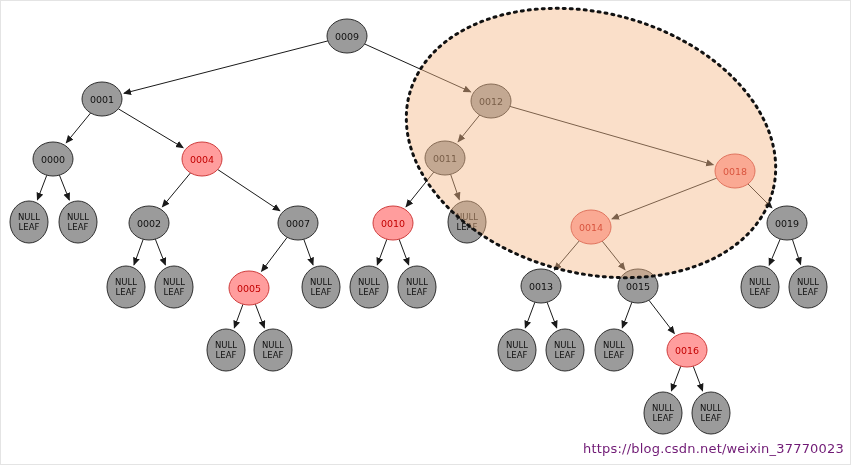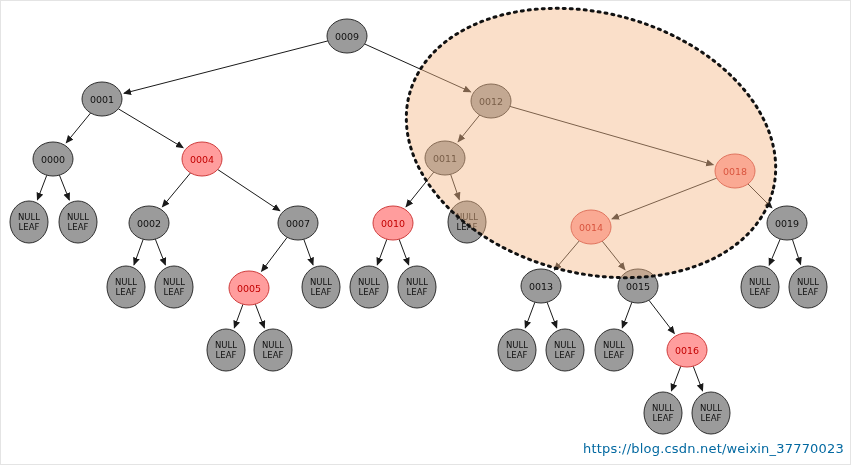--- a/index.html
+++ b/index.html
@@ -5,21 +5,21 @@
   html,body{margin:0;padding:0;background:#ffffff;}
   .canvas{
     position:relative;width:851px;height:465px;box-sizing:border-box;
     background:#ffffff;border:1px solid #e4e4e4;overflow:hidden;
     font-family:"DejaVu Sans",sans-serif;
   }
   .canvas svg{position:absolute;left:0;top:0;display:block;}
   svg text{font-family:"DejaVu Sans",sans-serif;}
   .watermark{
     position:absolute;right:6px;bottom:8px;
-    font-size:13px;color:#0369a1;letter-spacing:.2px;
+    font-size:13px;color:#701a75;letter-spacing:.2px;
     font-family:"DejaVu Sans",sans-serif;
   }
 </style>
 </head>
 <body>
 
 <div class="canvas">
   <svg id="tree-svg" width="854" height="465" viewBox="0 0 854 465">
     <defs>
       <marker id="arrowhead" markerWidth="9" markerHeight="8" refX="7" refY="3.5" orient="auto" markerUnits="userSpaceOnUse">

